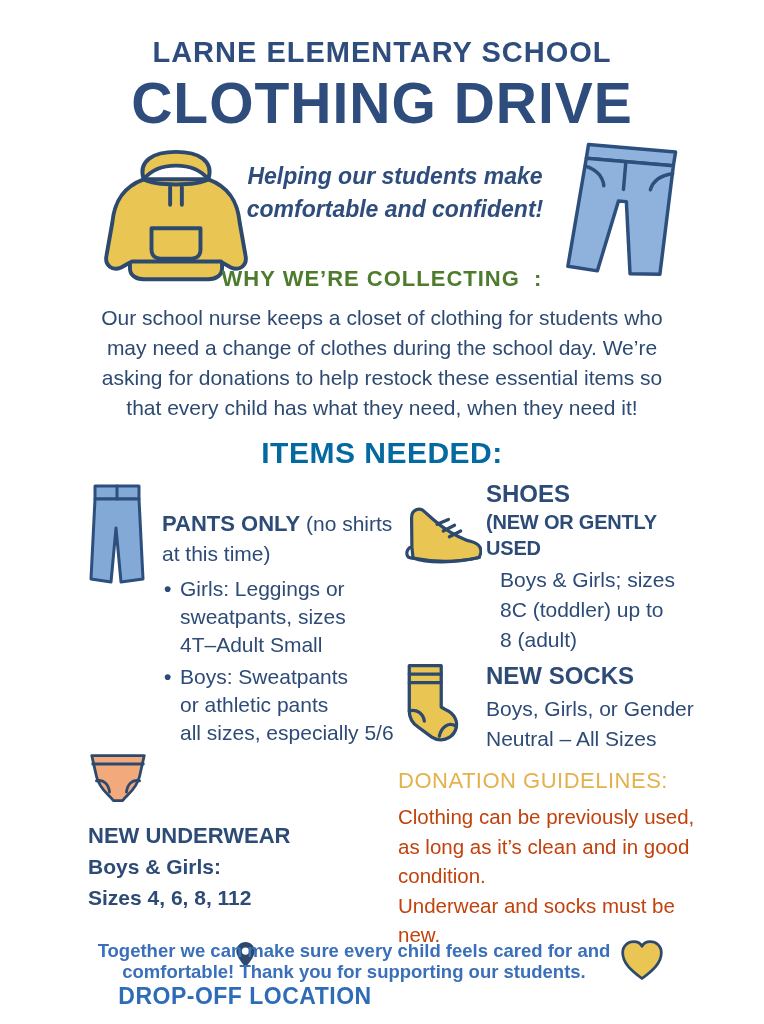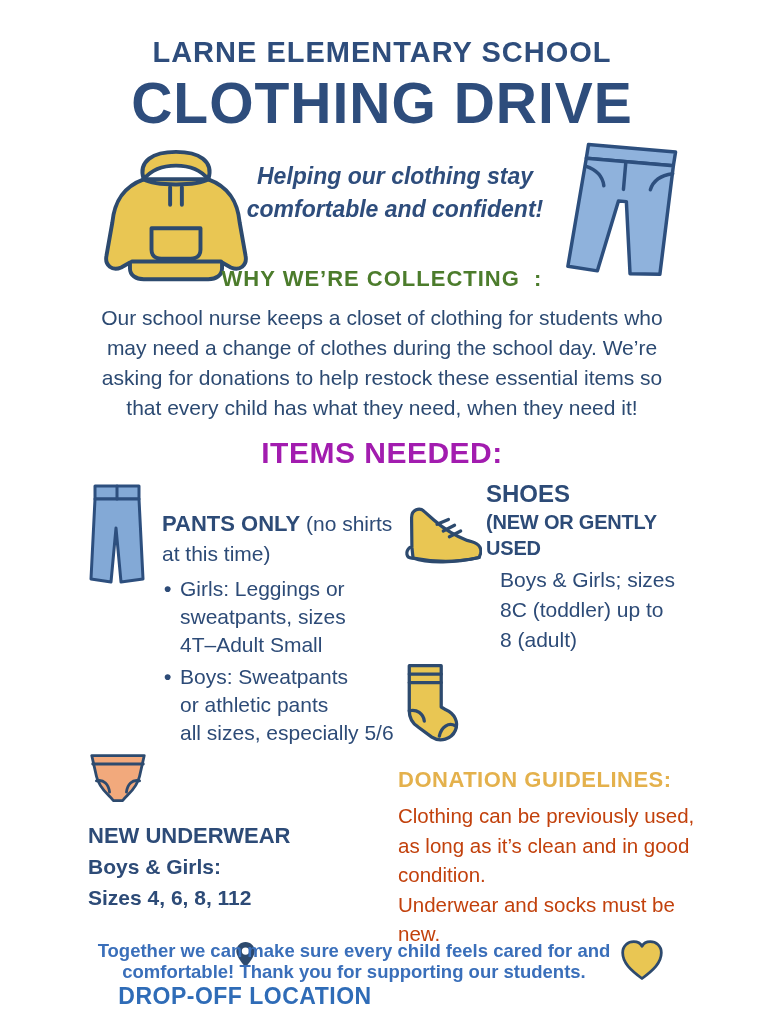--- a/index.html
+++ b/index.html
@@ -27,21 +27,21 @@
     font-size:23px; font-weight:700; font-style:italic; line-height:33px; color:#2e4d7c;
   }
   .why-heading {
     top:266px; font-size:22px; font-weight:800; letter-spacing:1px; color:#4c7c2c;
   }
   .why-body {
     top:303px; left:40px; right:40px; text-align:center;
     font-size:21px; line-height:30px; font-weight:500; color:#2c4a72;
   }
   .items-heading {
-    top:436px; font-size:30px; font-weight:800; letter-spacing:0.5px; color:#a21caf;
+    top:436px; font-size:30px; font-weight:800; letter-spacing:0.5px; color:#0369a1;
   }
 
   .col-left  { left:88px;  top:479px; width:306px; }
   .col-right { left:398px; top:479px; width:312px; }
 
   .item-row { display:flex; }
   .pants-row { gap:16px; }
   .pants-row svg { flex:none; margin-top:4px; }
   .pants-text { flex:1; }
   .pants-title-line { font-size:21px; line-height:30px; white-space:pre-line; }
@@ -69,21 +69,21 @@
   .shoes-title { font-size:24px; font-weight:800; line-height:30px; }
   .shoes-subtitle { font-size:20px; font-weight:800; line-height:26px; letter-spacing:-0.2px; }
   .shoes-details { margin-left:14px; margin-top:4px; font-size:21px; line-height:30px; font-weight:500; }
 
   .socks-row { gap:26px; margin-top:6px; }
   .socks-row svg { flex:none; }
   .socks-title { font-size:24px; font-weight:800; line-height:30px; }
   .socks-details { margin-top:3px; font-size:21px; line-height:30px; font-weight:500; }
 
   .guidelines { margin-top:14px; }
-  .guidelines-heading { font-size:22px; font-weight:700; letter-spacing:0.5px; color:#e4b14c; }
+  .guidelines-heading { font-size:22px; font-weight:400; letter-spacing:0.5px; color:#e4b14c; }
   .guidelines-body { margin-top:8px; font-size:20.5px; line-height:29.5px; font-weight:500; color:#c2410c; }
 
   .footer {
     top:938px; left:0; right:0; display:flex; justify-content:center;
     align-items:center; gap:8px;
   }
   .footer-text {
     text-align:center; font-size:18.5px; font-weight:800; line-height:21.5px;
     color:#3a6fba; white-space:pre-line;
   }
@@ -115,21 +115,21 @@
       <g transform="rotate(5 67 72)" stroke="#2d4f7e" stroke-width="3.5" stroke-linejoin="round" stroke-linecap="round" fill="#8fb2dc">
         <path d="M24 8 L112 8 L111 22 L23 22 Z"></path>
         <path d="M23 22 L14 132 L44 134 L59 62 L67 62 L77 134 L107 132 L111 22 Z"></path>
         <path fill="none" d="M63 22 L63 50"></path>
         <path fill="none" d="M23 30 Q40 34 43 48"></path>
         <path fill="none" d="M111 30 Q93 34 90 48"></path>
       </g>
     </svg>
   </div>
 
-  <div class="abs tagline pre">Helping our clothing stay
+  <div class="abs tagline pre">Helping our students make
 comfortable and confident!</div>
 
   <div class="abs center why-heading keepspace">WHY WE’RE COLLECTING  :</div>
   <div class="abs why-body pre">Our school nurse keeps a closet of clothing for students who
 may need a change of clothes during the school day. We’re
 asking for donations to help restock these essential items so
 that every child has what they need, when they need it!</div>
 
   <div class="abs center items-heading">ITEMS NEEDED:</div>
 
@@ -213,20 +213,25 @@
     <div class="item-row socks-row">
       <svg width="62" height="92" viewBox="0 0 66 96">
         <g stroke="#2d4a6e" stroke-width="3.5" stroke-linejoin="round" stroke-linecap="round" fill="#e9c653">
           <path d="M12 4 L46 4 L46 22 L12 22 Z"></path>
           <path fill="none" d="M12 13 L46 13"></path>
           <path d="M12 22 L12 52 C12 60 15 65 21 69 L36 80 C45 86 57 82 61 73 C65 64 60 55 51 51 L46 48 L46 22 Z"></path>
           <path fill="none" d="M12 52 C20 50 27 55 28 63"></path>
           <path fill="none" d="M44 79 C46 69 54 64 61 68"></path>
         </g>
       </svg>
+      <div>
+        <div class="socks-title">NEW SOCKS</div>
+        <div class="socks-details pre">Boys, Girls, or Gender
+Neutral – All Sizes</div>
+      </div>
     </div>
 
     <div class="guidelines">
       <div class="guidelines-heading">DONATION GUIDELINES:</div>
       <div class="guidelines-body pre">Clothing can be previously used,
 as long as it’s clean and in good
 condition.
 Underwear and socks must be
 new.</div>
     </div>

